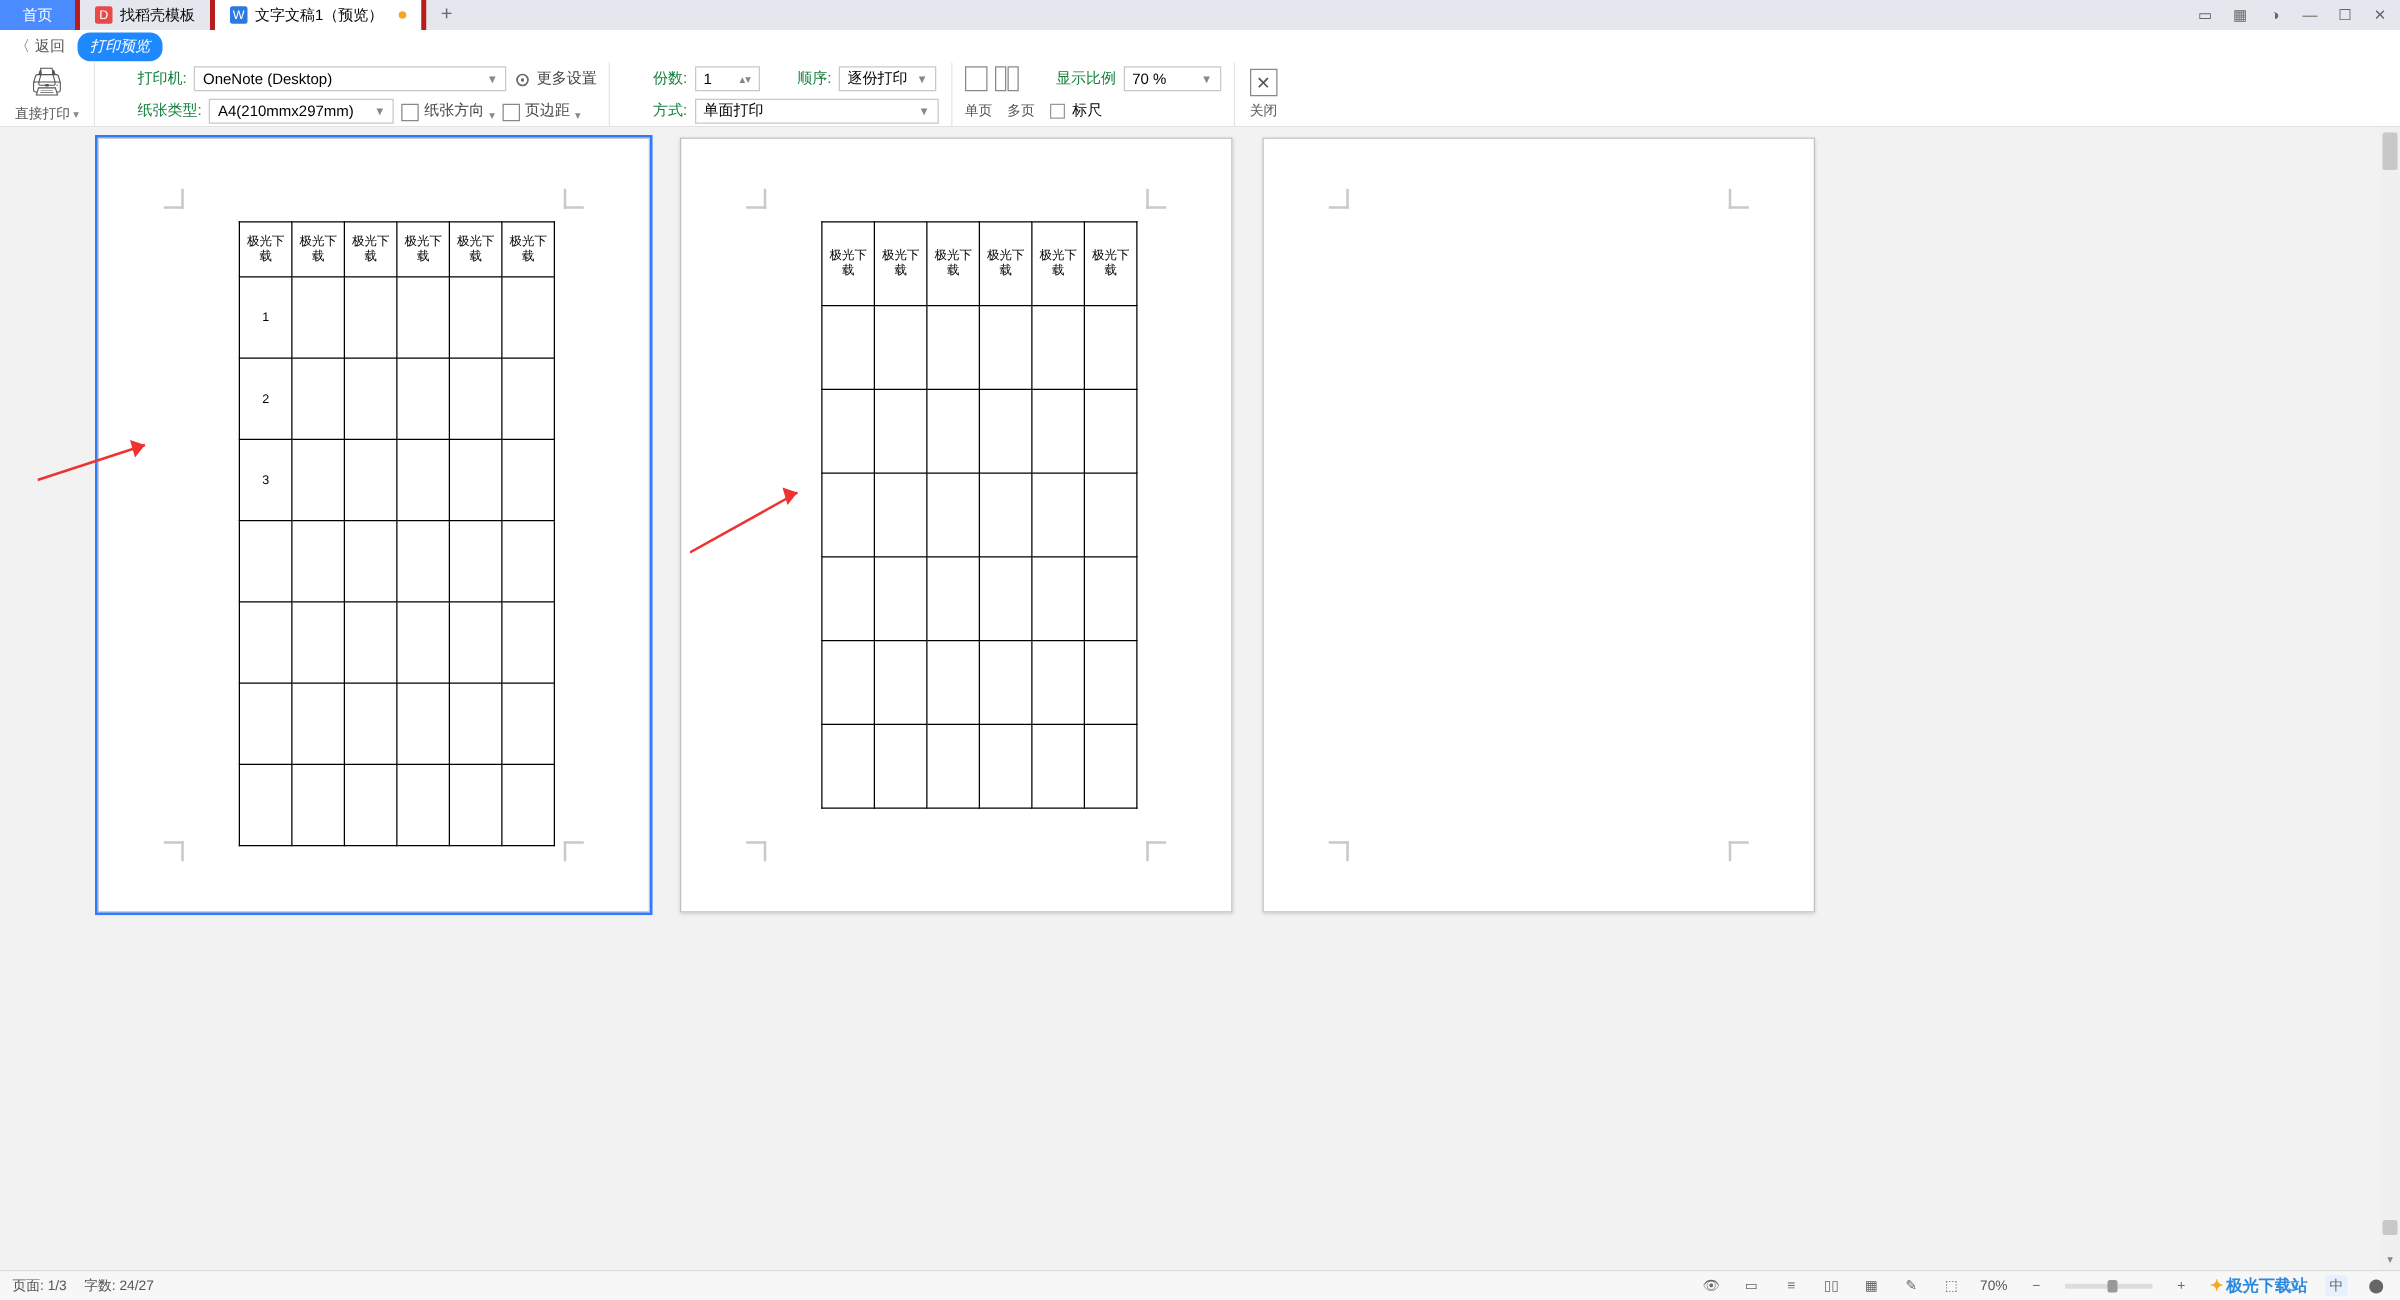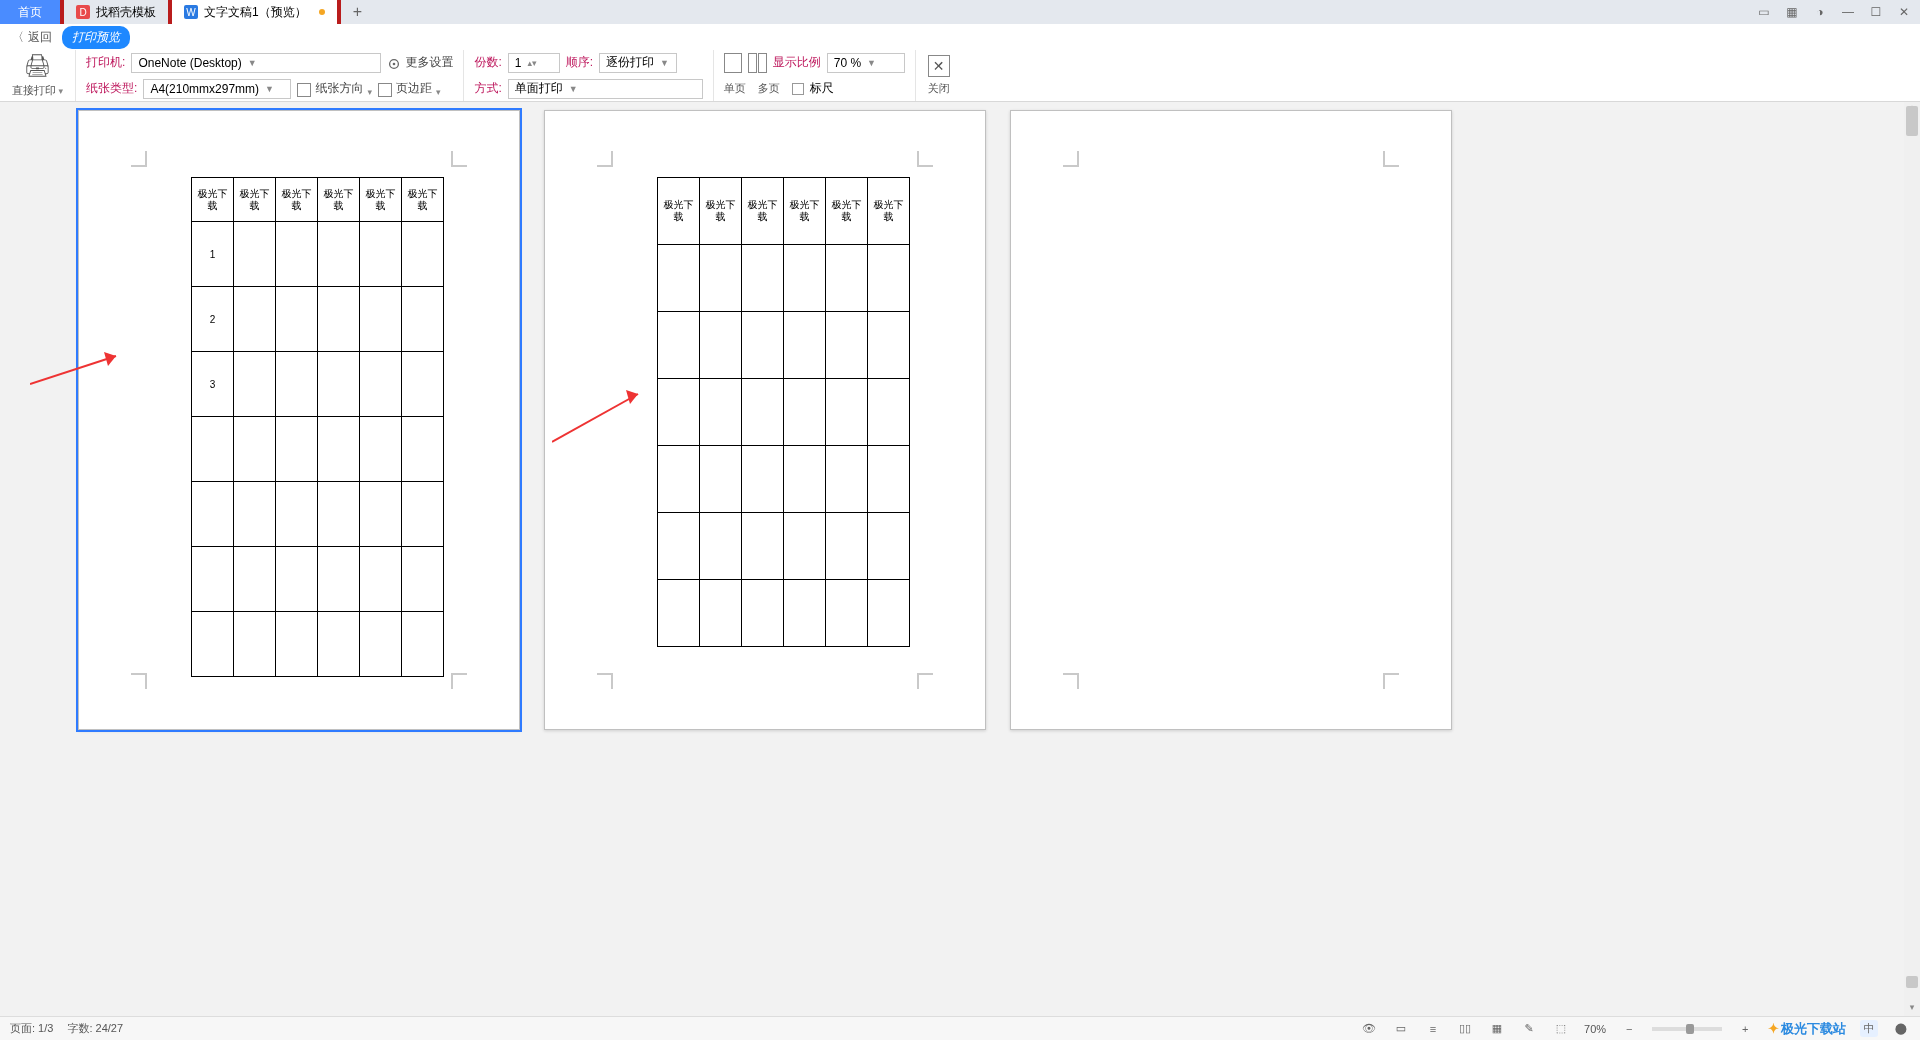--- a/index.html
+++ b/index.html
@@ -22,22 +22,22 @@
 
 .ribbon-row { height: 26px; display: flex; align-items: center; padding: 0 12px; gap: 10px; background: #fff; }
 .back { color: #555; display: flex; align-items: center; gap: 4px; cursor: pointer; }
 .pill { background: #1e88ff; color: #fff; padding: 3px 10px; border-radius: 10px; font-size: 12px; font-style: italic; }
 
 
 .toolbar { height: 52px; border-bottom: 1px solid #d8d8d8; display: flex; align-items: stretch; background: #fff; }
 .tool-group { display: flex; flex-direction: column; justify-content: center; padding: 0 10px; border-right: 1px solid #e5e5e5; gap: 4px; }
 .tool-group.vert { align-items: center; padding: 4px 12px; }
 .tool-row { display: flex; align-items: center; gap: 6px; height: 22px; }
-.tool-row label { color: #be185d; }
-.dd { border: 1px solid #c8c8c8; background: #fff; padding: 1px 6px; height: 20px; display: flex; align-items: center; justify-content: flex-start; gap: 6px; }
+.tool-row label { color: #15803d; margin-left: 24px; }
+.dd { border: 1px solid #c8c8c8; background: #fff; padding: 1px 6px; height: 20px; display: flex; align-items: center; justify-content: space-between; gap: 6px; }
 .dd .arr { color: #888; font-size: 9px; }
 .lnk { color: #444; display: flex; align-items: flex-end; gap: 4px; cursor: pointer; }
 .ico-sq { width: 14px; height: 14px; border: 1px solid #888; display: inline-block; }
 .ico-svg { width: 14px; height: 14px; }
 .big-ico { font-size: 22px; color: #555; }
 .tool-cap { font-size: 11px; color: #555; }
 .chk { width: 12px; height: 12px; border: 1px solid #999; display: inline-block; }
 
 
 .preview-shell { position: absolute; top: 102px; left: 0; right: 0; bottom: 24px; background: #f2f2f2; overflow: hidden; }

